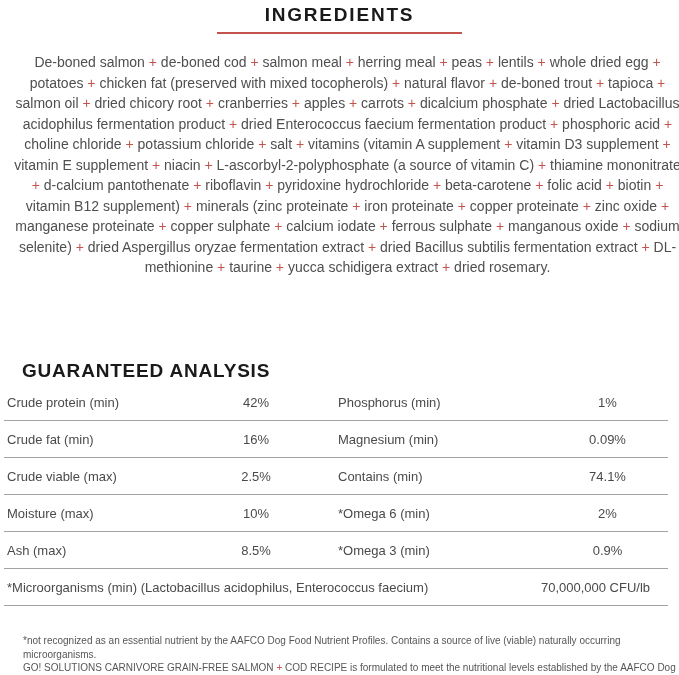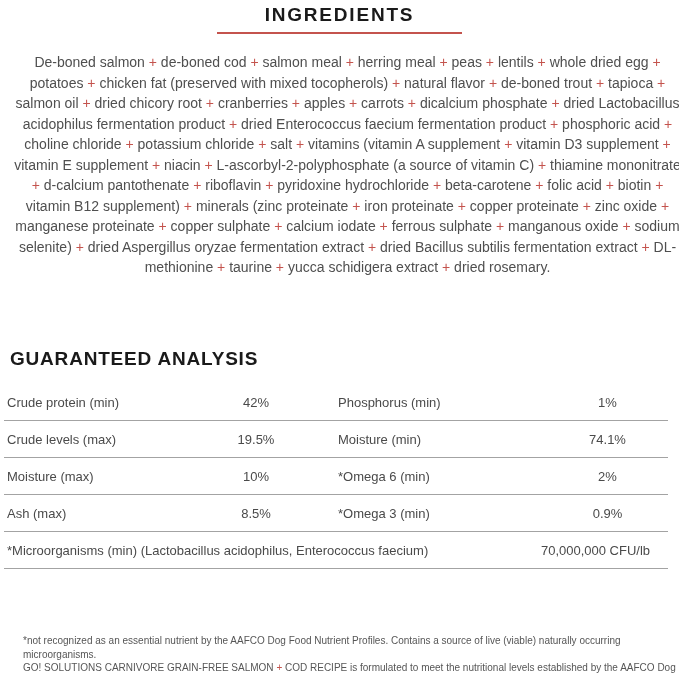--- a/index.html
+++ b/index.html
@@ -21,21 +21,21 @@
 
   
   .ingredients-text {
     position:absolute; top:44px; left:6px; width:667px; margin:8px;
     text-align:center; font-size:14px; line-height:20.5px; color:var(--body);
   }
   .plus { color:var(--accent); }
 
   
   .ga-title {
-    position:absolute; top:344px; left:6px; margin:4px;
+    position:absolute; top:344px; left:6px; margin:16px;
     font-size:19px; font-weight:bold; letter-spacing:0.8px; color:var(--ink);
   }
 
   .ga-table { position:absolute; top:384px; left:4px; width:664px; font-size:13px; color:#4a4a4a; }
   .ga-row { display:flex; align-items:center; height:37px; border-bottom:1px solid var(--rule);gap:8px; }
   .cell-label1 { width:199px; padding-left:3px; }
   .cell-value1 { width:90px; text-align:center; }
   .cell-label2 { width:230px; padding-left:29px; }
   .cell-value2 { flex:1; text-align:center; }
   .cell-label-wide { flex:1; padding-left:3px; }
@@ -64,23 +64,29 @@
   <h2 class="ga-title">GUARANTEED ANALYSIS</h2>
 
   <div class="ga-table" id="ga-table">
       <div class="ga-row">
         <div class="cell-label1">Crude protein (min)</div>
         <div class="cell-value1">42%</div>
         <div class="cell-label2">Phosphorus (min)</div>
         <div class="cell-value2">1%</div>
       </div>
       <div class="ga-row">
-        <div class="cell-label1">Crude levels (max)</div>
-        <div class="cell-value1">19.5%</div>
-        <div class="cell-label2">Moisture (min)</div>
+        <div class="cell-label1">Crude fat (min)</div>
+        <div class="cell-value1">16%</div>
+        <div class="cell-label2">Magnesium (min)</div>
+        <div class="cell-value2">0.09%</div>
+      </div>
+      <div class="ga-row">
+        <div class="cell-label1">Crude viable (max)</div>
+        <div class="cell-value1">2.5%</div>
+        <div class="cell-label2">Contains (min)</div>
         <div class="cell-value2">74.1%</div>
       </div>
       <div class="ga-row">
         <div class="cell-label1">Moisture (max)</div>
         <div class="cell-value1">10%</div>
         <div class="cell-label2">*Omega 6 (min)</div>
         <div class="cell-value2">2%</div>
       </div>
       <div class="ga-row">
         <div class="cell-label1">Ash (max)</div>

